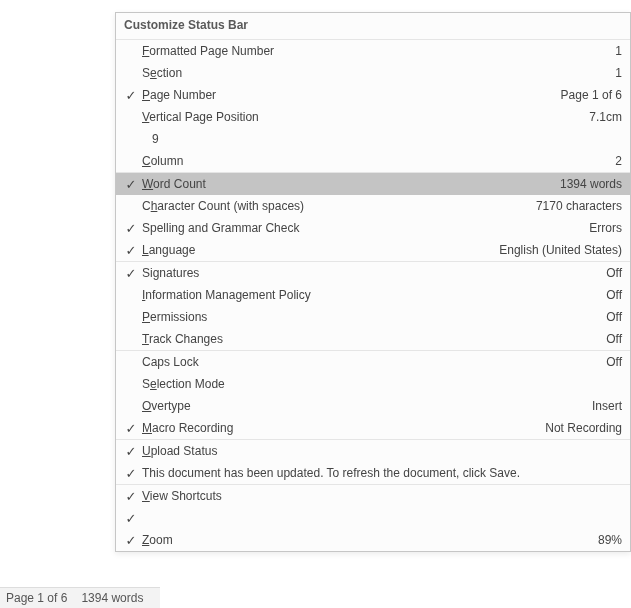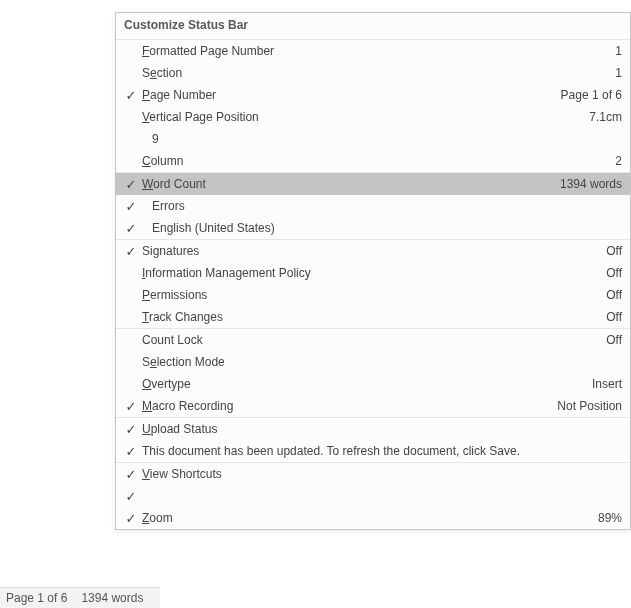--- a/index.html
+++ b/index.html
@@ -110,25 +110,32 @@
         <span class="label-col"><span class="ul">C</span>olumn</span>
         <span class="value-col">2</span>
       </div>
       <div class="sep"></div>
       <div class="menu-item selected">
         <span class="check-col">✓</span>
         <span class="label-col"><span class="ul">W</span>ord Count</span>
         <span class="value-col">1394 words</span>
       </div>
       <div class="menu-item">
-        <span class="check-col">✓</span>
+        <span class="check-col"></span>
+        <span class="label-col">C<span class="ul">h</span>aracter Count (with spaces)</span>
+        <span class="value-col">7170 characters</span>
+      </div>
+      <div class="menu-item">
+        <span class="check-col">✓</span>
+        <span class="label-col">Spelling and Grammar Check</span>
         <span class="value-col">Errors</span>
       </div>
       <div class="menu-item">
         <span class="check-col">✓</span>
+        <span class="label-col"><span class="ul">L</span>anguage</span>
         <span class="value-col">English (United States)</span>
       </div>
       <div class="sep"></div>
       <div class="menu-item">
         <span class="check-col">✓</span>
         <span class="label-col">Signatures</span>
         <span class="value-col">Off</span>
       </div>
       <div class="menu-item">
         <span class="check-col"></span>
@@ -141,37 +148,37 @@
         <span class="value-col">Off</span>
       </div>
       <div class="menu-item">
         <span class="check-col"></span>
         <span class="label-col"><span class="ul">T</span>rack Changes</span>
         <span class="value-col">Off</span>
       </div>
       <div class="sep"></div>
       <div class="menu-item">
         <span class="check-col"></span>
-        <span class="label-col">Count Lock</span>
+        <span class="label-col">Caps Lock</span>
         <span class="value-col">Off</span>
       </div>
       <div class="menu-item">
         <span class="check-col"></span>
         <span class="label-col">S<span class="ul">e</span>lection Mode</span>
         <span class="value-col"></span>
       </div>
       <div class="menu-item">
         <span class="check-col"></span>
         <span class="label-col"><span class="ul">O</span>vertype</span>
         <span class="value-col">Insert</span>
       </div>
       <div class="menu-item">
         <span class="check-col">✓</span>
         <span class="label-col"><span class="ul">M</span>acro Recording</span>
-        <span class="value-col">Not Position</span>
+        <span class="value-col">Not Recording</span>
       </div>
       <div class="sep"></div>
       <div class="menu-item">
         <span class="check-col">✓</span>
         <span class="label-col"><span class="ul">U</span>pload Status</span>
         <span class="value-col"></span>
       </div>
       <div class="menu-item">
         <span class="check-col">✓</span>
         <span class="label-col">This document has been updated. To refresh the document, click Save.</span>

